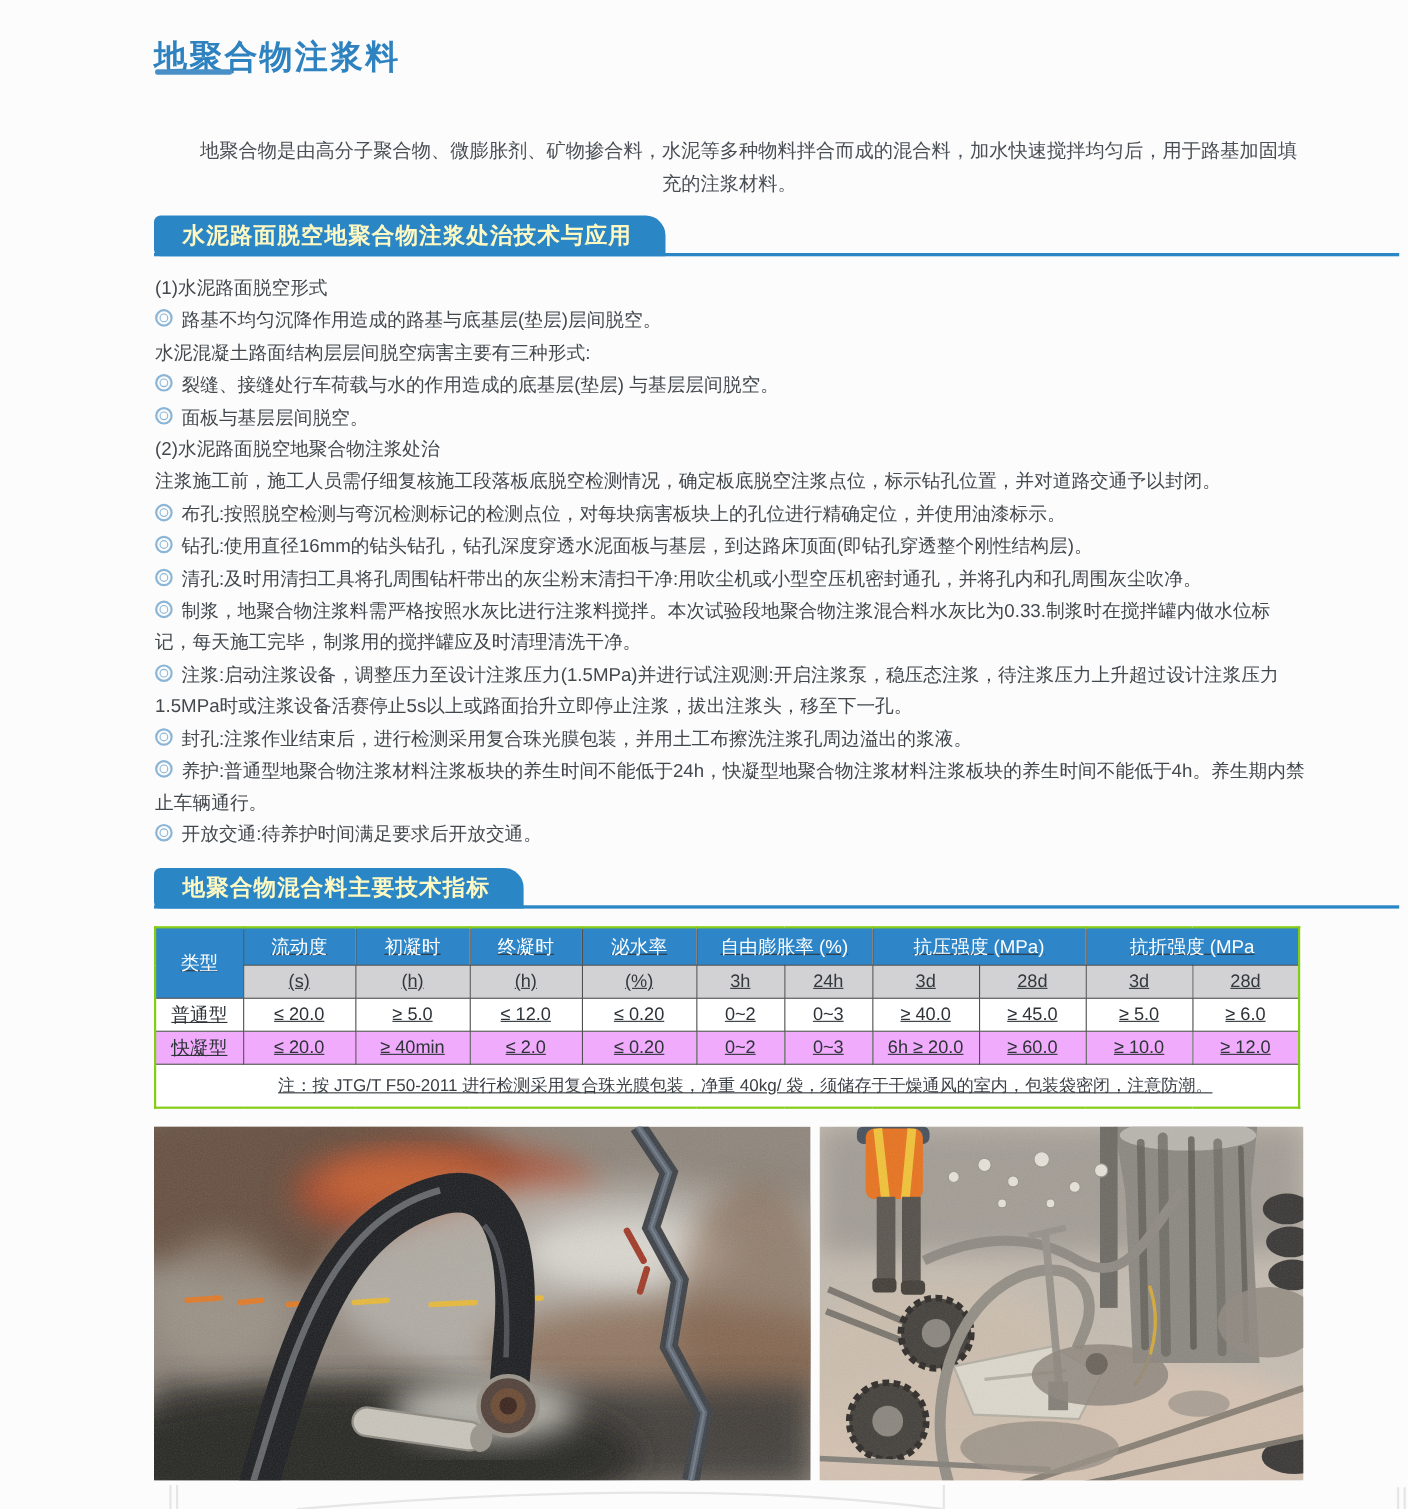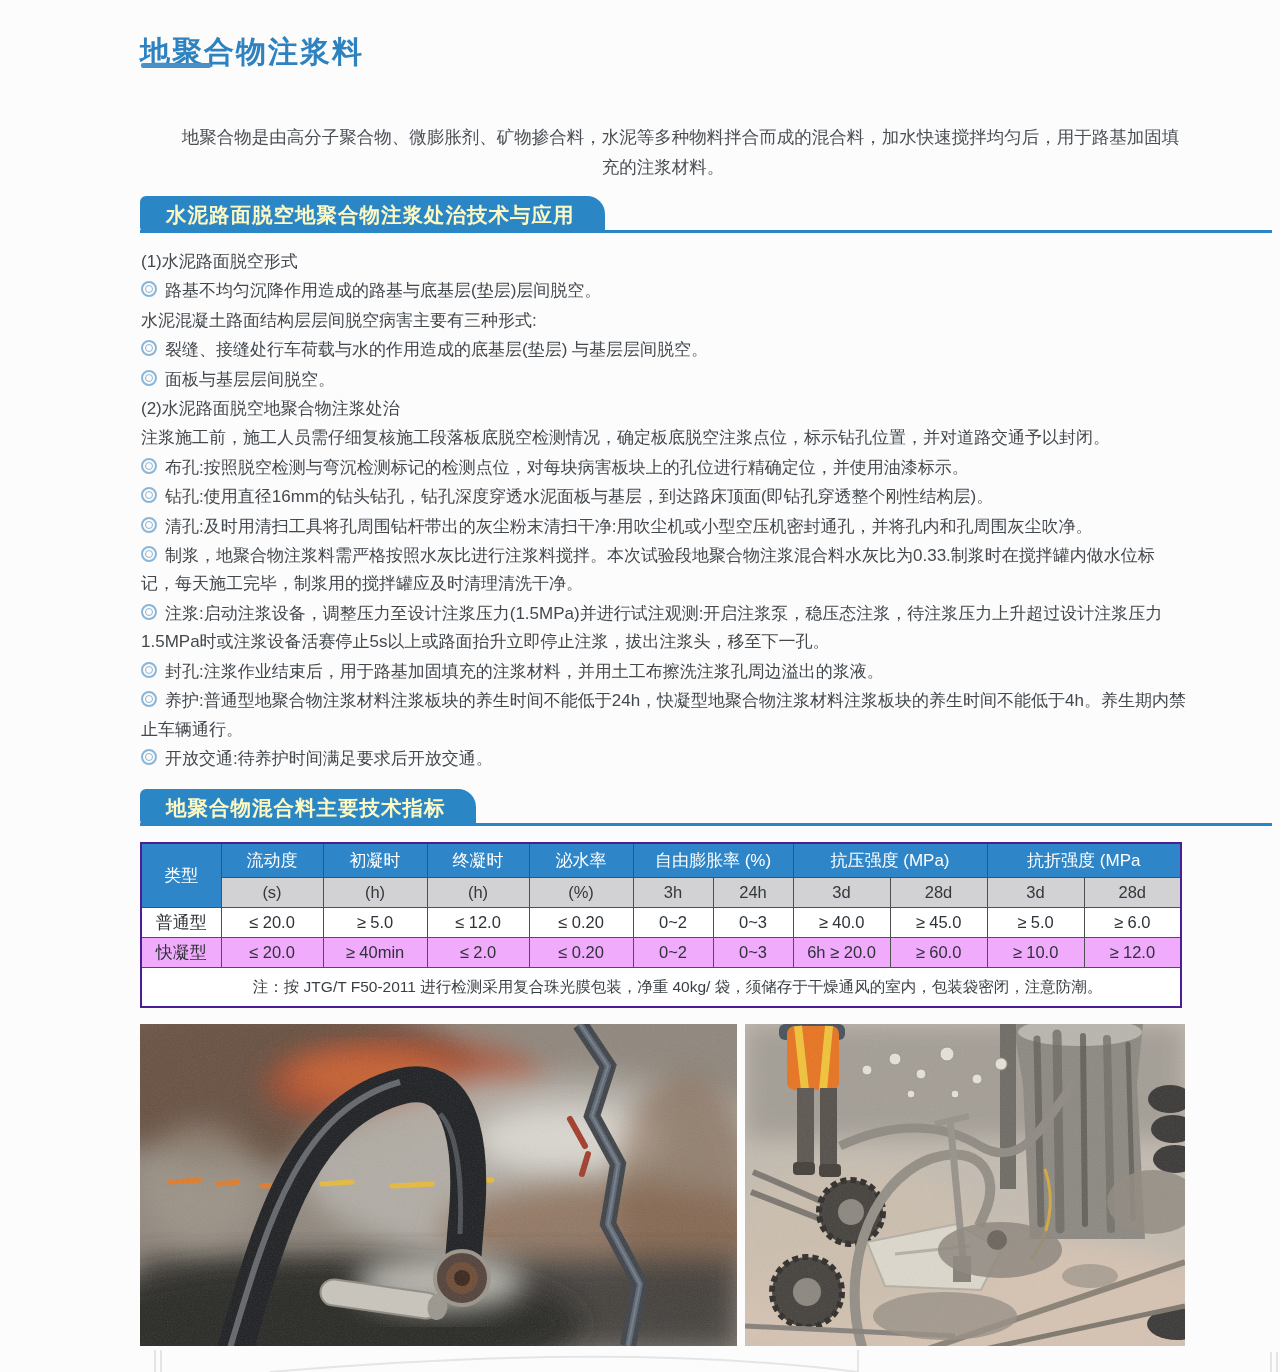--- a/index.html
+++ b/index.html
@@ -26,21 +26,21 @@
   .bullet-icon{display:inline-block;width:12px;height:12px;border:2px solid #8ab5d6;border-radius:50%;
     position:relative;margin-right:8px;vertical-align:-1px;}
   .bullet-icon::after{content:"";position:absolute;left:2px;top:2px;width:6px;height:6px;
     border:1px solid #8ab5d6;border-radius:50%;}
 
   
   .spec-table{position:absolute;left:140px;top:842px;width:1040px;border-collapse:collapse;table-layout:fixed;
     font-size:16.5px;color:#2e3338;}
   .spec-table th,.spec-table td{border:1px solid #4f4f4f;text-align:center;padding:0;vertical-align:middle;
     font-weight:normal;overflow:hidden;white-space:nowrap;}
-  .spec-table{border:2px solid #4c1d95;}
+  .spec-table{border:2px solid #84cc16;text-decoration:underline;}
   .cell-blue{background:#2e86c8;color:#ffffff;font-weight:bold;font-size:17px;}
   .row-label-head{height:62px;}
   .hrow1 th{height:33px;}
   .hrow2 td{height:29px;background:#d2d2d4;color:#33383d;}
   .drow1 th,.drow1 td{height:29px;background:#ffffff;}
   .drow2 th,.drow2 td{height:29px;background:#f0abfc;}
   .drow1 th,.drow2 th{font-size:17px;color:#2e3338;}
   .note-row td{height:38px;background:#ffffff;font-size:15.5px;color:#3a3f44;white-space:normal;padding-left:33px;}
 
   
@@ -73,21 +73,21 @@
     <p class="p">水泥混凝土路面结构层层间脱空病害主要有三种形式:</p>
     <p class="p"><span class="bullet-icon"></span><span>裂缝、接缝处行车荷载与水的作用造成的底基层(垫层) 与基层层间脱空。</span></p>
     <p class="p"><span class="bullet-icon"></span><span>面板与基层层间脱空。</span></p>
     <p class="p">(2)水泥路面脱空地聚合物注浆处治</p>
     <p class="p">注浆施工前，施工人员需仔细复核施工段落板底脱空检测情况，确定板底脱空注浆点位，标示钻孔位置，并对道路交通予以封闭。</p>
     <p class="p"><span class="bullet-icon"></span><span>布孔:按照脱空检测与弯沉检测标记的检测点位，对每块病害板块上的孔位进行精确定位，并使用油漆标示。</span></p>
     <p class="p"><span class="bullet-icon"></span><span>钻孔:使用直径16mm的钻头钻孔，钻孔深度穿透水泥面板与基层，到达路床顶面(即钻孔穿透整个刚性结构层)。</span></p>
     <p class="p"><span class="bullet-icon"></span><span>清孔:及时用清扫工具将孔周围钻杆带出的灰尘粉末清扫干净:用吹尘机或小型空压机密封通孔，并将孔内和孔周围灰尘吹净。</span></p>
     <p class="p"><span class="bullet-icon"></span><span>制浆，地聚合物注浆料需严格按照水灰比进行注浆料搅拌。本次试验段地聚合物注浆混合料水灰比为0.33.制浆时在搅拌罐内做水位标记，每天施工完毕，制浆用的搅拌罐应及时清理清洗干净。</span></p>
     <p class="p"><span class="bullet-icon"></span><span>注浆:启动注浆设备，调整压力至设计注浆压力(1.5MPa)并进行试注观测:开启注浆泵，稳压态注浆，待注浆压力上升超过设计注浆压力1.5MPa时或注浆设备活赛停止5s以上或路面抬升立即停止注浆，拔出注浆头，移至下一孔。</span></p>
-    <p class="p"><span class="bullet-icon"></span><span>封孔:注浆作业结束后，用于路基加固填充的注浆材料，并用土工布擦洗注浆孔周边溢出的浆液。</span></p>
+    <p class="p"><span class="bullet-icon"></span><span>封孔:注浆作业结束后，进行检测采用复合珠光膜包装，并用土工布擦洗注浆孔周边溢出的浆液。</span></p>
     <p class="p"><span class="bullet-icon"></span><span>养护:普通型地聚合物注浆材料注浆板块的养生时间不能低于24h，快凝型地聚合物注浆材料注浆板块的养生时间不能低于4h。养生期内禁止车辆通行。</span></p>
     <p class="p"><span class="bullet-icon"></span><span>开放交通:待养护时间满足要求后开放交通。</span></p>
   </div>
 
   <div class="sec-header" style="top:789px;">
     <span class="rule"></span>
     <span class="bar">地聚合物混合料主要技术指标</span>
   </div>
 
   <table class="spec-table">

